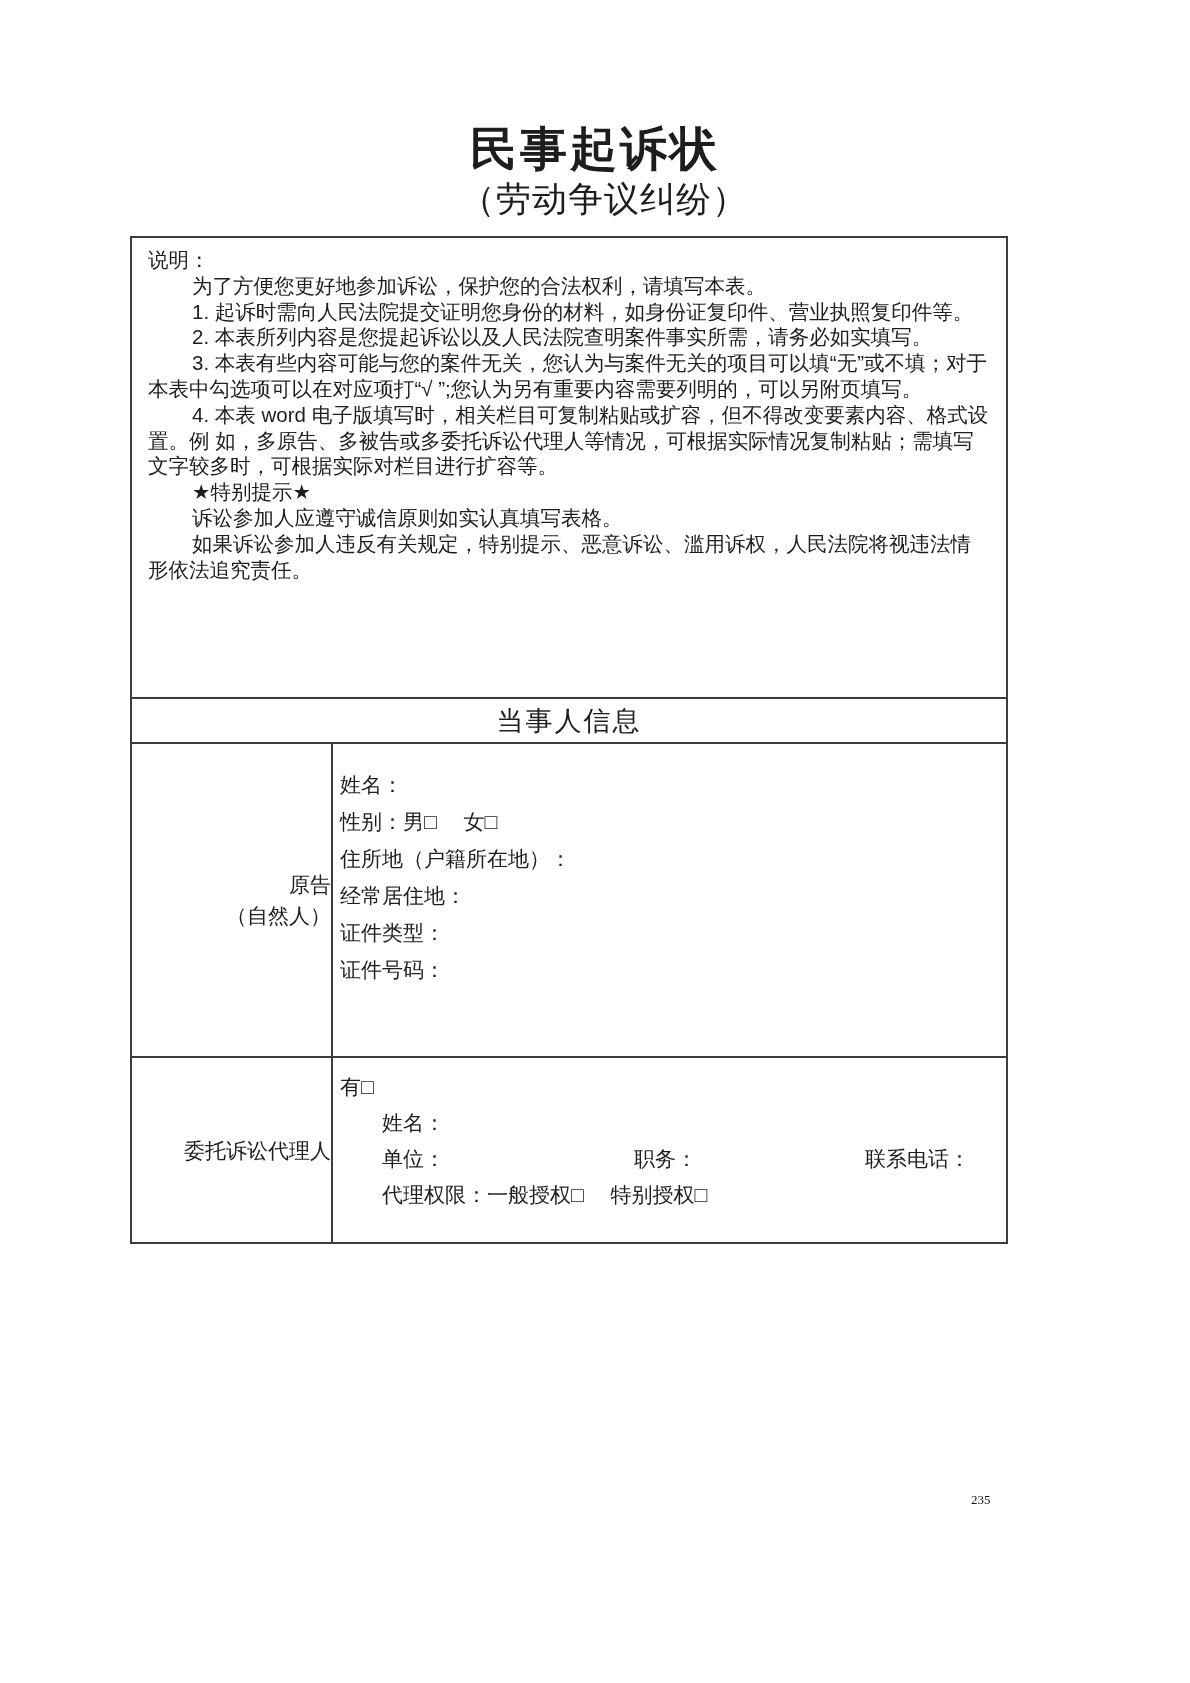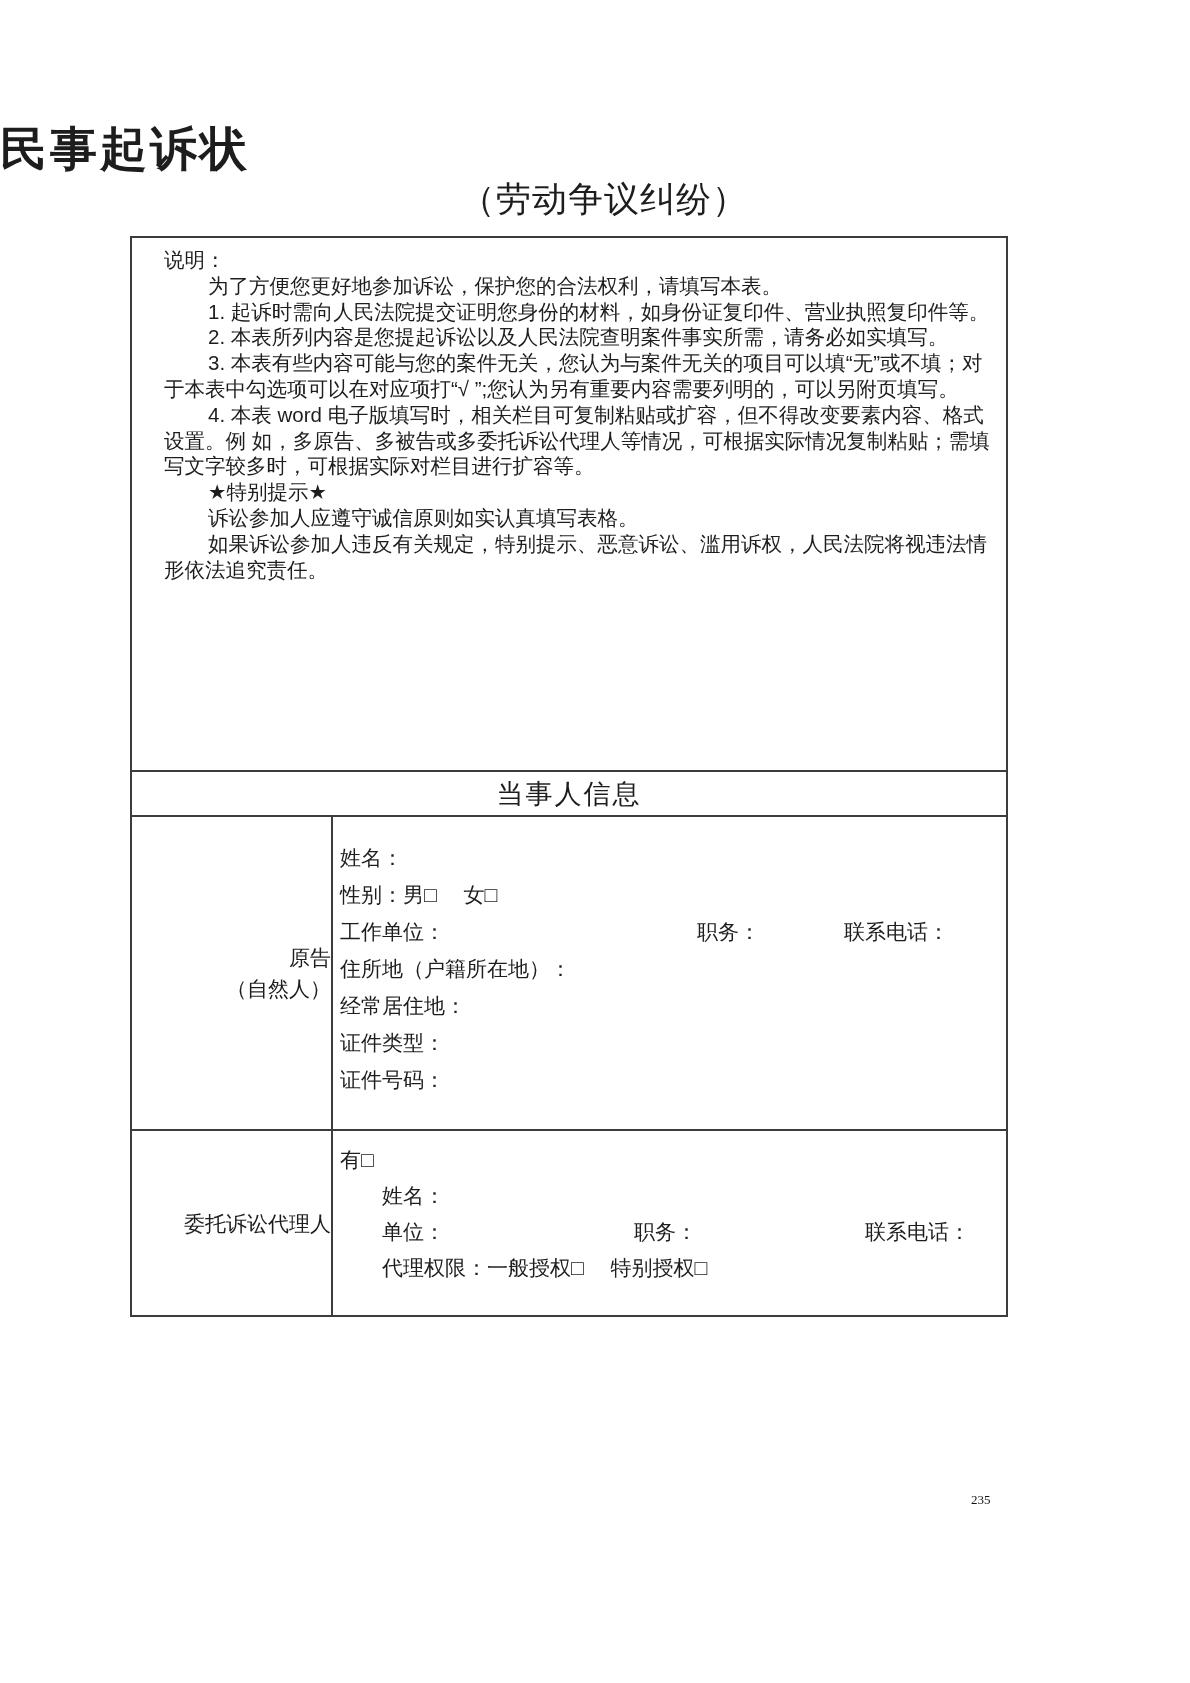--- a/index.html
+++ b/index.html
@@ -1,33 +1,33 @@
 <!DOCTYPE html>
 <html><head>
 <meta charset="utf-8">
 <style>
   html,body{margin:0;padding:0;background:#ffffff;}
   .page{
     position:relative;width:1190px;height:1683px;background:#ffffff;
     font-family:"Liberation Sans","DejaVu Sans",sans-serif;color:#1d1d1d;overflow:hidden;
   }
   .doc-title{
-    position:absolute;top:118px;left:0;width:100%;
+    position:absolute;top:118px;left:0;width:100%;text-align:center;
     font-size:47px;font-weight:600;letter-spacing:3px;
   }
   .doc-subtitle{
     position:absolute;top:176px;left:0;width:100%;text-align:center;
     font-size:35px;font-weight:500;letter-spacing:1px;margin-left:9px;
   }
   .form{
     position:absolute;left:130px;top:236px;width:878px;box-sizing:border-box;
     border:2px solid #3c3c3c;
   }
   .instructions{
-    box-sizing:border-box;height:532px;padding:9px 16px 0 32px;
+    box-sizing:border-box;height:459px;padding:9px 16px 0 16px;
     font-size:20.5px;line-height:25.8px;
   }
   .instructions p{margin:0;text-indent:2.15em;word-break:break-word;}
   .instructions p.no-indent{text-indent:0;}
   .section-header{
     box-sizing:border-box;height:45px;border-top:2px solid #3c3c3c;
     display:flex;align-items:center;justify-content:center;
     font-size:27px;letter-spacing:2px;
   }
   .prow{display:flex;border-top:2px solid #3c3c3c;}
@@ -72,21 +72,20 @@
     <div class="section-header">当事人信息</div>
 
     <div class="prow plaintiff-row">
       <div class="label-cell">
         <div>原告</div>
         <div>（自然人）</div>
       </div>
       <div class="content-cell plaintiff-content">
         <div class="fline">姓名：</div>
         <div class="fline">性别：男□　 女□</div>
-        <div class="fline">工作单位：　　　　　　　　　　　　职务：　　　　联系电话：</div>
         <div class="fline">住所地（户籍所在地）：</div>
         <div class="fline">经常居住地：</div>
         <div class="fline">证件类型：</div>
         <div class="fline">证件号码：</div>
       </div>
     </div>
 
     <div class="prow agent-row">
       <div class="label-cell">
         <div>委托诉讼代理人</div>

